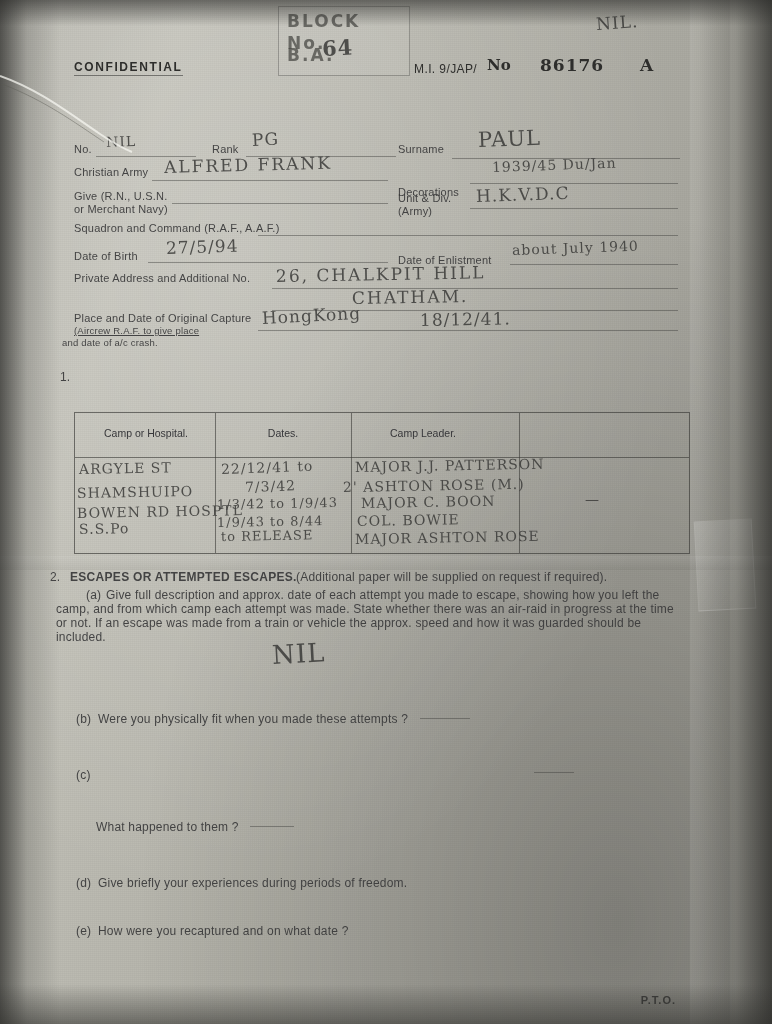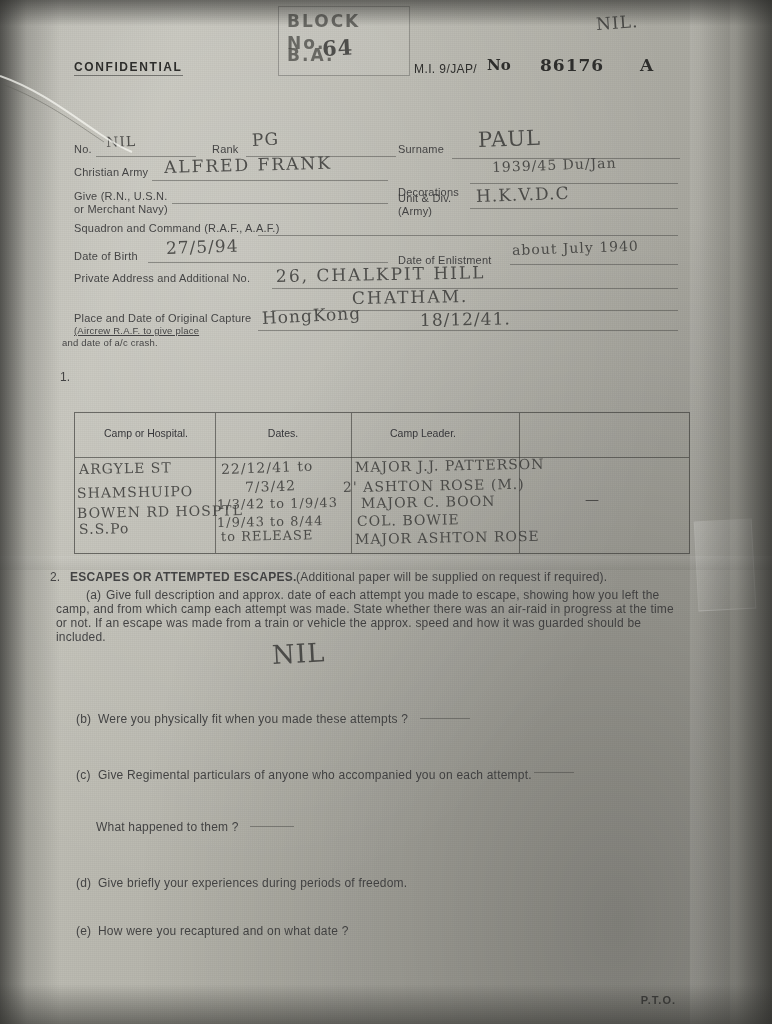--- a/index.html
+++ b/index.html
@@ -230,21 +230,20 @@
 
   <div class="t printed small" style="left:86px; top:588px;">(a)</div>
   <div class="t printed small" style="left:56px; top:588px; width:630px; white-space:normal; line-height:14px; text-indent:50px;">Give full description and approx. date of each attempt you made to escape, showing how you left the camp, and from which camp each attempt was made.  State whether there was an air-raid in progress at the time or not.   If an escape was made from a train or vehicle the approx. speed and how it was guarded should be included.</div>
   <div class="hw big" style="left:272px; top:640px; transform:rotate(-3deg); font-size:26px;">NIL</div>
 
   <div class="t printed small" style="left:76px; top:712px;">(b)</div>
   <div class="t printed small" style="left:98px; top:712px;">Were you physically fit when you made these attempts ?</div>
   <div class="rule" style="left:420px; top:718px; width:50px;"></div>
 
   <div class="t printed small" style="left:76px; top:768px;">(c)</div>
-  <div class="t printed small" style="left:98px; top:768px;">Give Regimental particulars of anyone who accompanied you on each attempt.</div>
   <div class="rule" style="left:534px; top:772px; width:40px;"></div>
 
   <div class="t printed small" style="left:96px; top:820px;">What happened to them ?</div>
   <div class="rule" style="left:250px; top:826px; width:44px;"></div>
 
   <div class="t printed small" style="left:76px; top:876px;">(d)</div>
   <div class="t printed small" style="left:98px; top:876px;">Give briefly your experiences during periods of freedom.</div>
 
   <div class="t printed small" style="left:76px; top:924px;">(e)</div>
   <div class="t printed small" style="left:98px; top:924px;">How were you recaptured and on what date ?</div>

